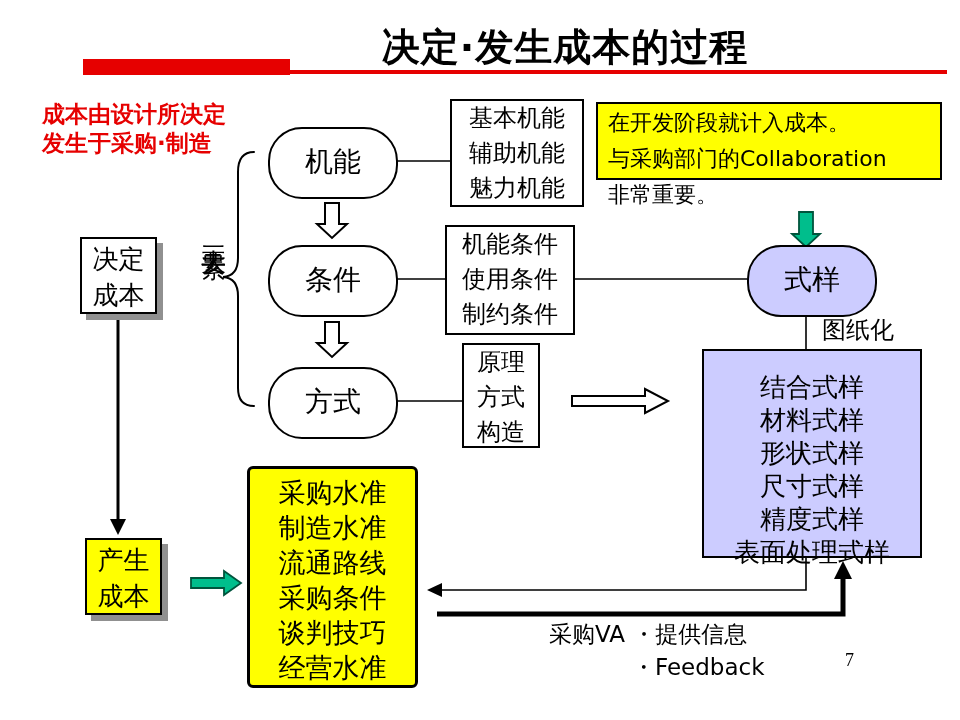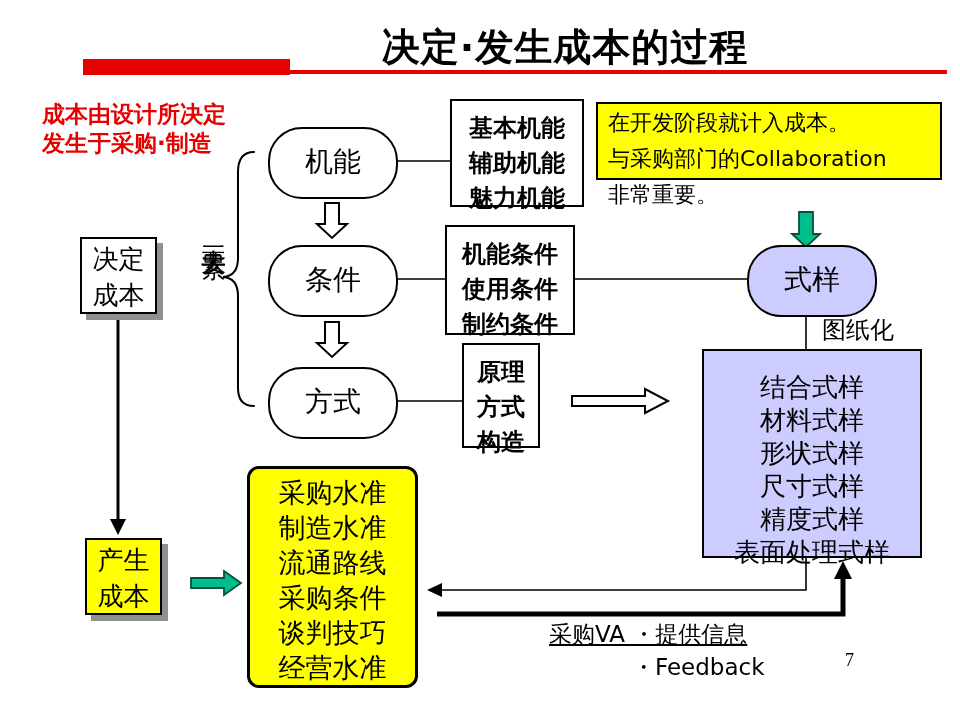--- a/index.html
+++ b/index.html
@@ -18,29 +18,29 @@
 
   .title{left:330px;top:22px;width:470px;text-align:center;font-size:38px;font-weight:bold;letter-spacing:1px;}
   .red-bar{left:83px;top:59px;width:207px;height:16px;background:#E60000;}
   .red-line{left:290px;top:70px;width:657px;height:4px;background:#E60000;}
   .red-note{left:30px;top:100px;font-size:23px;line-height:29px;color:#E60000;font-weight:bold;margin-left:12px;}
 
   .stadium{border:2px solid #000;border-radius:34px;background:#fff;text-align:center;
            width:126px;height:68px;line-height:66px;font-size:28px;left:268px;}
   .lavender{background:#CCCCFF;}
 
-  .listbox{border:2px solid #000;background:#fff;text-align:center;font-size:24px;line-height:35px;padding-top:10px;box-sizing:border-box;font-weight:bold;}
+  .listbox{border:2px solid #000;background:#fff;text-align:center;font-size:24px;line-height:35px;padding-top:0;box-sizing:border-box;}
   .devnote{left:596px;top:102px;width:346px;height:78px;background:#FFFF00;border:2px solid #000;
            box-sizing:border-box;font-size:22px;line-height:36px;padding:1px 10px;}
   .specbox{left:702px;top:349px;width:220px;height:209px;background:#CCCCFF;border:2px solid #000;
            box-sizing:border-box;text-align:center;font-size:26px;line-height:33px;padding-top:20px;}
   .shadowbox{border:2px solid #000;background:#fff;box-shadow:6px 6px 0 #909090;text-align:center;
              font-size:26px;line-height:36px;padding-top:2px;box-sizing:border-box;width:77px;height:77px;}
   .purchase{left:247px;top:466px;width:171px;height:222px;background:#FFFF00;border:3px solid #000;
-            border-radius:12px;box-sizing:border-box;text-align:center;font-size:27px;line-height:35px;padding-top:6px;}
+            border-radius:6px;box-sizing:border-box;text-align:center;font-size:27px;line-height:35px;padding-top:6px;}
   .velabel{left:197px;top:226px;writing-mode:vertical-rl;text-orientation:upright;font-size:25px;letter-spacing:3px;}
   .drawlabel{left:822px;top:314px;font-size:24px;}
   .valine{font-size:23px;}
   .pagenum{left:845px;top:650px;font-size:18px;font-family:"Liberation Serif","DejaVu Serif",serif;}
 </style>
 </head>
 <body>
 
 <div id="slide">
 
@@ -142,18 +142,18 @@
 
   <div class="abs purchase">
     <div>采购水准</div>
     <div>制造水准</div>
     <div>流通路线</div>
     <div>采购条件</div>
     <div>谈判技巧</div>
     <div>经营水准</div>
   </div>
 
-  <div class="abs valine" style="left:549px;top:619px;text-decoration:underline;">采购VA ・提供信息</div>
+  <div class="abs valine" style="left:549px;top:619px;">采购VA ・提供信息</div>
   <div class="abs valine" style="left:632px;top:652px;">・Feedback</div>
 
   <div class="abs pagenum">7</div>
 
 </div>
 
 </body></html>

